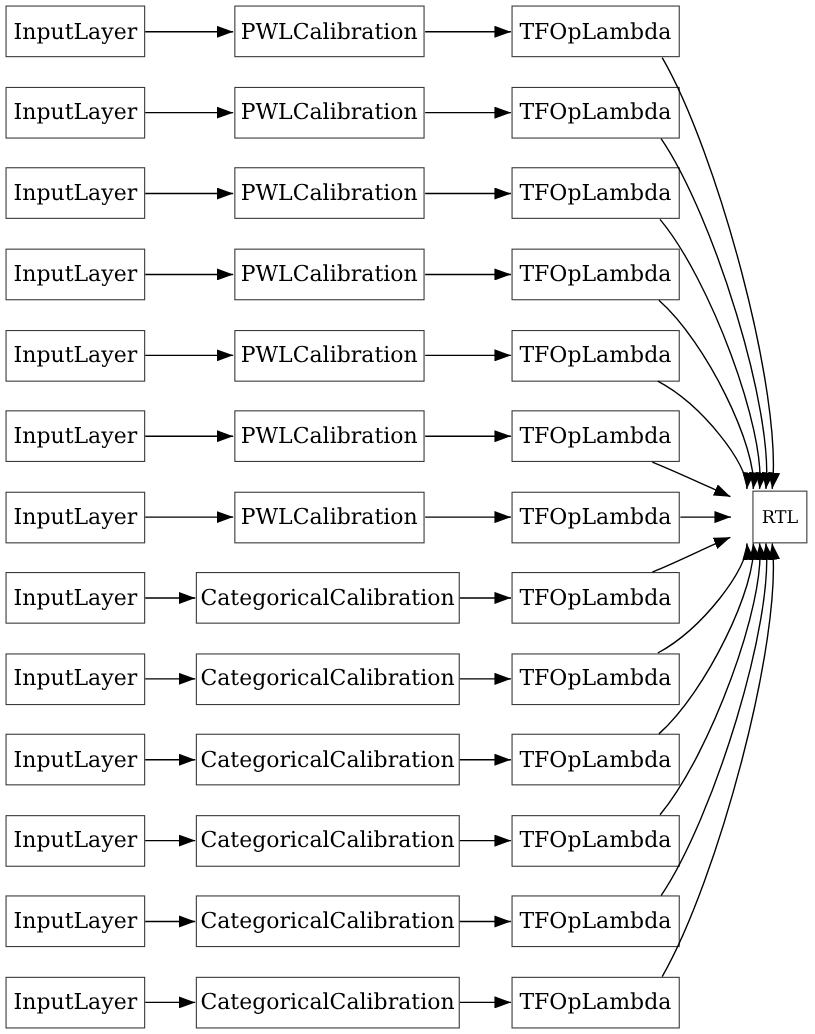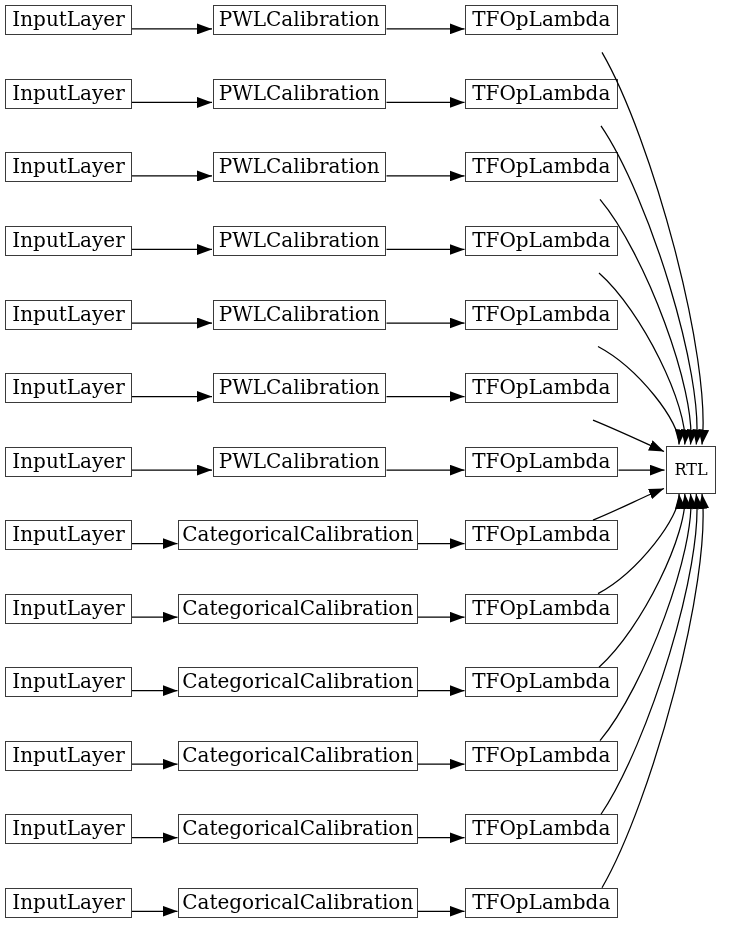--- a/index.html
+++ b/index.html
@@ -12,33 +12,33 @@
   html,body{margin:0;padding:0;background:var(--bg);}
   #canvas{
     position:relative;
     width:741px;height:940px;
     background:var(--bg);
     overflow:hidden;
     font-family:"DejaVu Serif", serif;
   }
   .row{position:absolute;left:0;width:741px;height:47px;}
   .node{
-    position:absolute;top:0;height:30px;
+    position:absolute;top:0;height:47px;
     box-sizing:border-box;
     background:var(--node-fill);
     border:1.5px solid var(--node-border);
     display:flex;align-items:center;justify-content:center;
   }
   .node .lbl{
     font-size:20px;color:var(--text);
     white-space:nowrap;line-height:1;
     padding-bottom:2px;
   }
   .sink{
-    position:absolute;left:666px;top:445.5px;width:50px;height:48px;
+    position:absolute;left:684px;top:445.5px;width:50px;height:48px;
     box-sizing:border-box;background:var(--node-fill);
     border:1.5px solid var(--node-border);
     display:flex;align-items:center;justify-content:center;
   }
   #edges{
     position:absolute;left:0;top:0;width:741px;height:940px;
     pointer-events:none;
   }
   #edges path{fill:none;stroke:var(--edge);stroke-width:1.25px;}
   #edges .ah{fill:var(--edge);stroke:none;}

